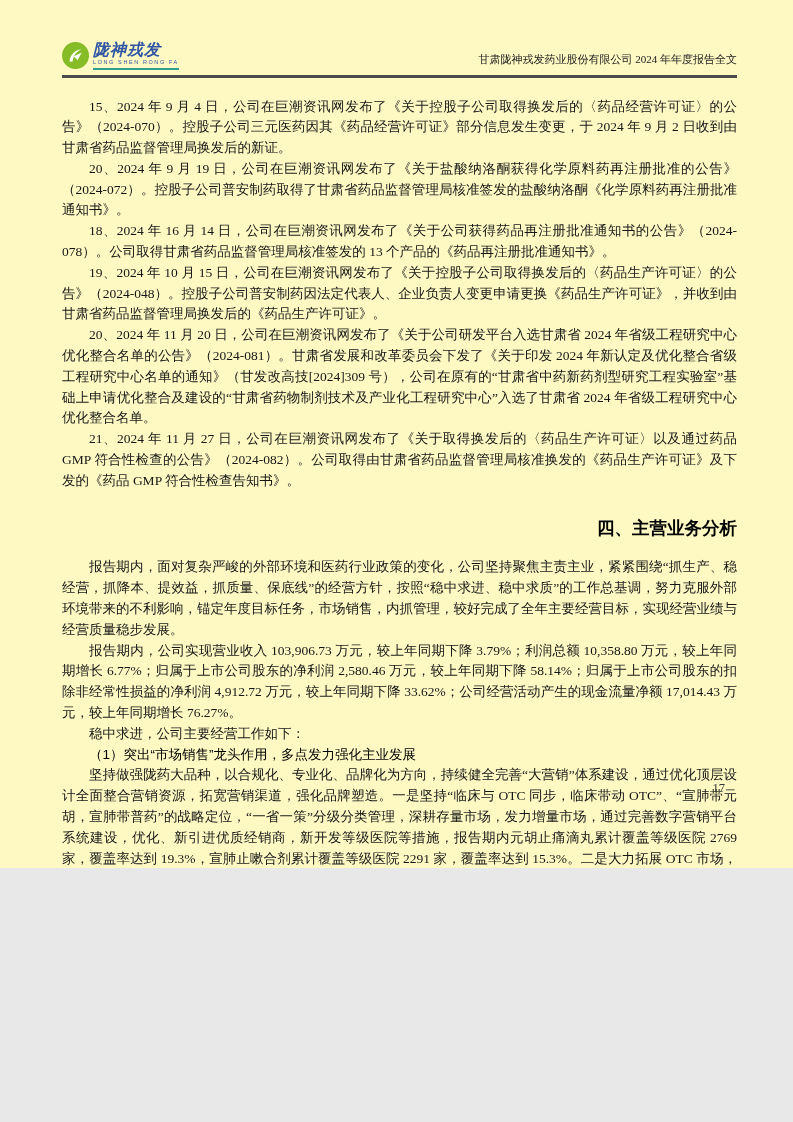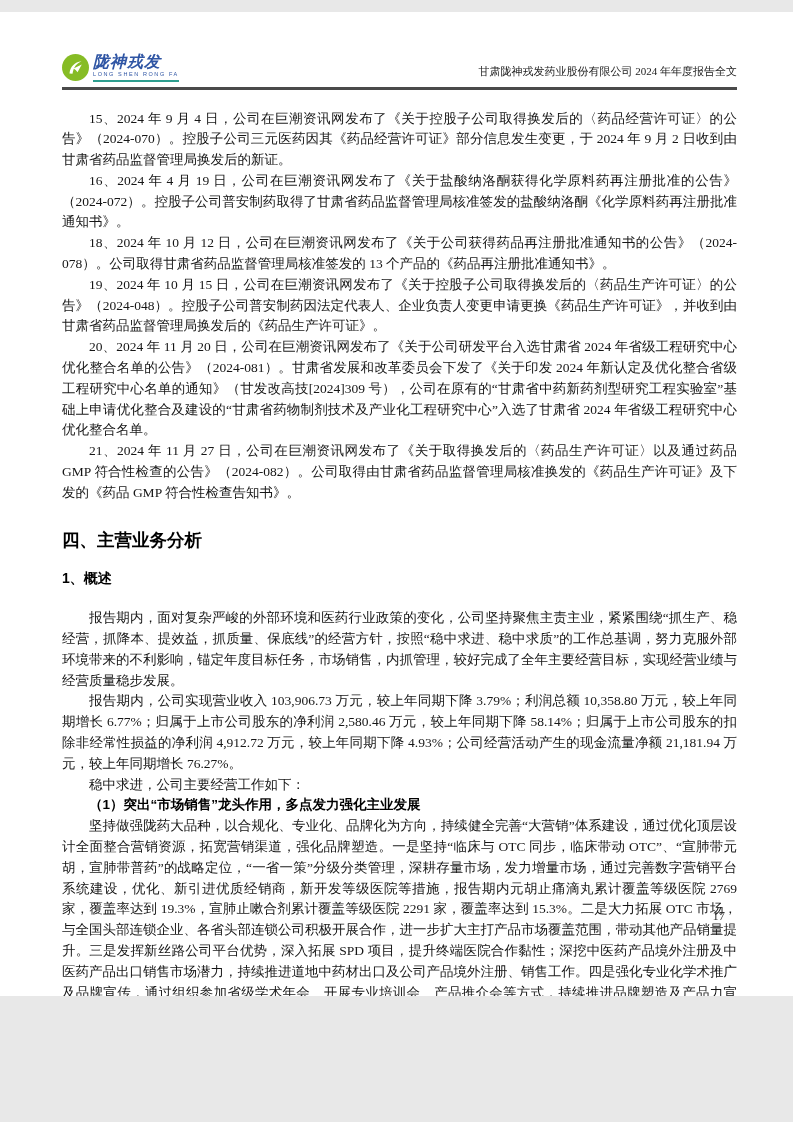--- a/index.html
+++ b/index.html
@@ -1,22 +1,22 @@
 <!DOCTYPE html>
 <html><head>
 <meta charset="utf-8">
 <style>
   * { margin: 0; padding: 0; box-sizing: border-box; }
   html, body { background: #e8e8e8; }
   .page {
     position: relative;
     width: 793px;
-    height: 984px;
-    margin: 12px auto;
-    background: #ffffff;
+    height: 868px;
+    margin: 0 auto;
+    background: #fef9c3;
     padding: 42px 56px 0 62px;
     font-family: "Liberation Serif", "DejaVu Serif", serif;
     color: #161616;
     overflow: hidden;
   }
   
   .hdr {
     display: flex;
     justify-content: space-between;
     align-items: flex-end;
@@ -65,34 +65,34 @@
     line-height: 20.8px;
     text-align: justify;
   }
   .body-para { text-indent: 2em; }
   .main-heading {
     font-family: "Liberation Sans", "DejaVu Sans", sans-serif;
     font-size: 17.5px;
     font-weight: bold;
     color: #000;
     margin-top: 26px;
-    text-align: left;
+    text-align: right;
   }
   .sub-heading {
     font-family: "Liberation Sans", "DejaVu Sans", sans-serif;
     font-size: 14px;
     font-weight: bold;
     color: #000;
     margin-top: 18px;
     text-align: left;
   }
   .overview-block { margin-top: 19px; }
   .item-heading {
     font-family: "Liberation Sans", "DejaVu Sans", sans-serif;
-    font-weight: bold;
+    font-weight: normal;
     color: #000;
     text-indent: 2em;
   }
   
   .page-number {
     position: absolute;
     right: 68px;
     bottom: 72px;
     font-size: 12.5px;
     color: #333333;
@@ -115,32 +115,31 @@
         <span class="logo-en">LONG SHEN RONG FA</span>
       </div>
     </div>
     <div class="hdr-title">甘肃陇神戎发药业股份有限公司 2024 年年度报告全文</div>
   </div>
   <div class="hdr-rule"></div>
 
   <div class="doc-body">
 
     <p class="body-para">15、2024 年 9 月 4 日，公司在巨潮资讯网发布了《关于控股子公司取得换发后的〈药品经营许可证〉的公告》（2024-070）。控股子公司三元医药因其《药品经营许可证》部分信息发生变更，于 2024 年 9 月 2 日收到由甘肃省药品监督管理局换发后的新证。</p>
-    <p class="body-para">16、2024 年 4 月 19 日，公司在巨潮资讯网发布了《关于盐酸纳洛酮获得化学原料药再注册批准的公告》（2024-072）。控股子公司普安制药取得了甘肃省药品监督管理局核准签发的盐酸纳洛酮《化学原料药再注册批准通知书》。</p>
-    <p class="body-para">18、2024 年 10 月 12 日，公司在巨潮资讯网发布了《关于公司获得药品再注册批准通知书的公告》（2024-078）。公司取得甘肃省药品监督管理局核准签发的 13 个产品的《药品再注册批准通知书》。</p>
+    <p class="body-para">20、2024 年 9 月 19 日，公司在巨潮资讯网发布了《关于盐酸纳洛酮获得化学原料药再注册批准的公告》（2024-072）。控股子公司普安制药取得了甘肃省药品监督管理局核准签发的盐酸纳洛酮《化学原料药再注册批准通知书》。</p>
+    <p class="body-para">18、2024 年 16 月 14 日，公司在巨潮资讯网发布了《关于公司获得药品再注册批准通知书的公告》（2024-078）。公司取得甘肃省药品监督管理局核准签发的 13 个产品的《药品再注册批准通知书》。</p>
     <p class="body-para">19、2024 年 10 月 15 日，公司在巨潮资讯网发布了《关于控股子公司取得换发后的〈药品生产许可证〉的公告》（2024-048）。控股子公司普安制药因法定代表人、企业负责人变更申请更换《药品生产许可证》，并收到由甘肃省药品监督管理局换发后的《药品生产许可证》。</p>
     <p class="body-para">20、2024 年 11 月 20 日，公司在巨潮资讯网发布了《关于公司研发平台入选甘肃省 2024 年省级工程研究中心优化整合名单的公告》（2024-081）。甘肃省发展和改革委员会下发了《关于印发 2024 年新认定及优化整合省级工程研究中心名单的通知》（甘发改高技[2024]309 号），公司在原有的“甘肃省中药新药剂型研究工程实验室”基础上申请优化整合及建设的“甘肃省药物制剂技术及产业化工程研究中心”入选了甘肃省 2024 年省级工程研究中心优化整合名单。</p>
     <p class="body-para">21、2024 年 11 月 27 日，公司在巨潮资讯网发布了《关于取得换发后的〈药品生产许可证〉以及通过药品 GMP 符合性检查的公告》（2024-082）。公司取得由甘肃省药品监督管理局核准换发的《药品生产许可证》及下发的《药品 GMP 符合性检查告知书》。</p>
 
     <div class="main-heading">四、主营业务分析</div>
-    <div class="sub-heading">1、概述</div>
 
     <div class="overview-block">
       <p class="body-para">报告期内，面对复杂严峻的外部环境和医药行业政策的变化，公司坚持聚焦主责主业，紧紧围绕“抓生产、稳经营，抓降本、提效益，抓质量、保底线”的经营方针，按照“稳中求进、稳中求质”的工作总基调，努力克服外部环境带来的不利影响，锚定年度目标任务，市场销售，内抓管理，较好完成了全年主要经营目标，实现经营业绩与经营质量稳步发展。</p>
-      <p class="body-para">报告期内，公司实现营业收入 103,906.73 万元，较上年同期下降 3.79%；利润总额 10,358.80 万元，较上年同期增长 6.77%；归属于上市公司股东的净利润 2,580.46 万元，较上年同期下降 58.14%；归属于上市公司股东的扣除非经常性损益的净利润 4,912.72 万元，较上年同期下降 4.93%；公司经营活动产生的现金流量净额 21,181.94 万元，较上年同期增长 76.27%。</p>
+      <p class="body-para">报告期内，公司实现营业收入 103,906.73 万元，较上年同期下降 3.79%；利润总额 10,358.80 万元，较上年同期增长 6.77%；归属于上市公司股东的净利润 2,580.46 万元，较上年同期下降 58.14%；归属于上市公司股东的扣除非经常性损益的净利润 4,912.72 万元，较上年同期下降 33.62%；公司经营活动产生的现金流量净额 17,014.43 万元，较上年同期增长 76.27%。</p>
       <p class="body-para">稳中求进，公司主要经营工作如下：</p>
       <p class="item-heading">（1）突出“市场销售”龙头作用，多点发力强化主业发展</p>
       <p class="body-para">坚持做强陇药大品种，以合规化、专业化、品牌化为方向，持续健全完善“大营销”体系建设，通过优化顶层设计全面整合营销资源，拓宽营销渠道，强化品牌塑造。一是坚持“临床与 OTC 同步，临床带动 OTC”、“宣肺带元胡，宣肺带普药”的战略定位，“一省一策”分级分类管理，深耕存量市场，发力增量市场，通过完善数字营销平台系统建设，优化、新引进优质经销商，新开发等级医院等措施，报告期内元胡止痛滴丸累计覆盖等级医院 2769 家，覆盖率达到 19.3%，宣肺止嗽合剂累计覆盖等级医院 2291 家，覆盖率达到 15.3%。二是大力拓展 OTC 市场，与全国头部连锁企业、各省头部连锁公司积极开展合作，进一步扩大主打产品市场覆盖范围，带动其他产品销量提升。三是发挥新丝路公司平台优势，深入拓展 SPD 项目，提升终端医院合作黏性；深挖中医药产品境外注册及中医药产品出口销售市场潜力，持续推进道地中药材出口及公司产品境外注册、销售工作。四是强化专业化学术推广及品牌宣传，通过组织参加省级学术年会、开展专业培训会、产品推介会等方式，持续推进品牌塑造及产品力宣传，着力打造医药行业内更具影响力的金字招牌，持续提高企业影响力、社会知名度和商业信誉度。</p>
     </div>
 
   </div>
 
   <div class="page-number">17</div>
 
 </div>

